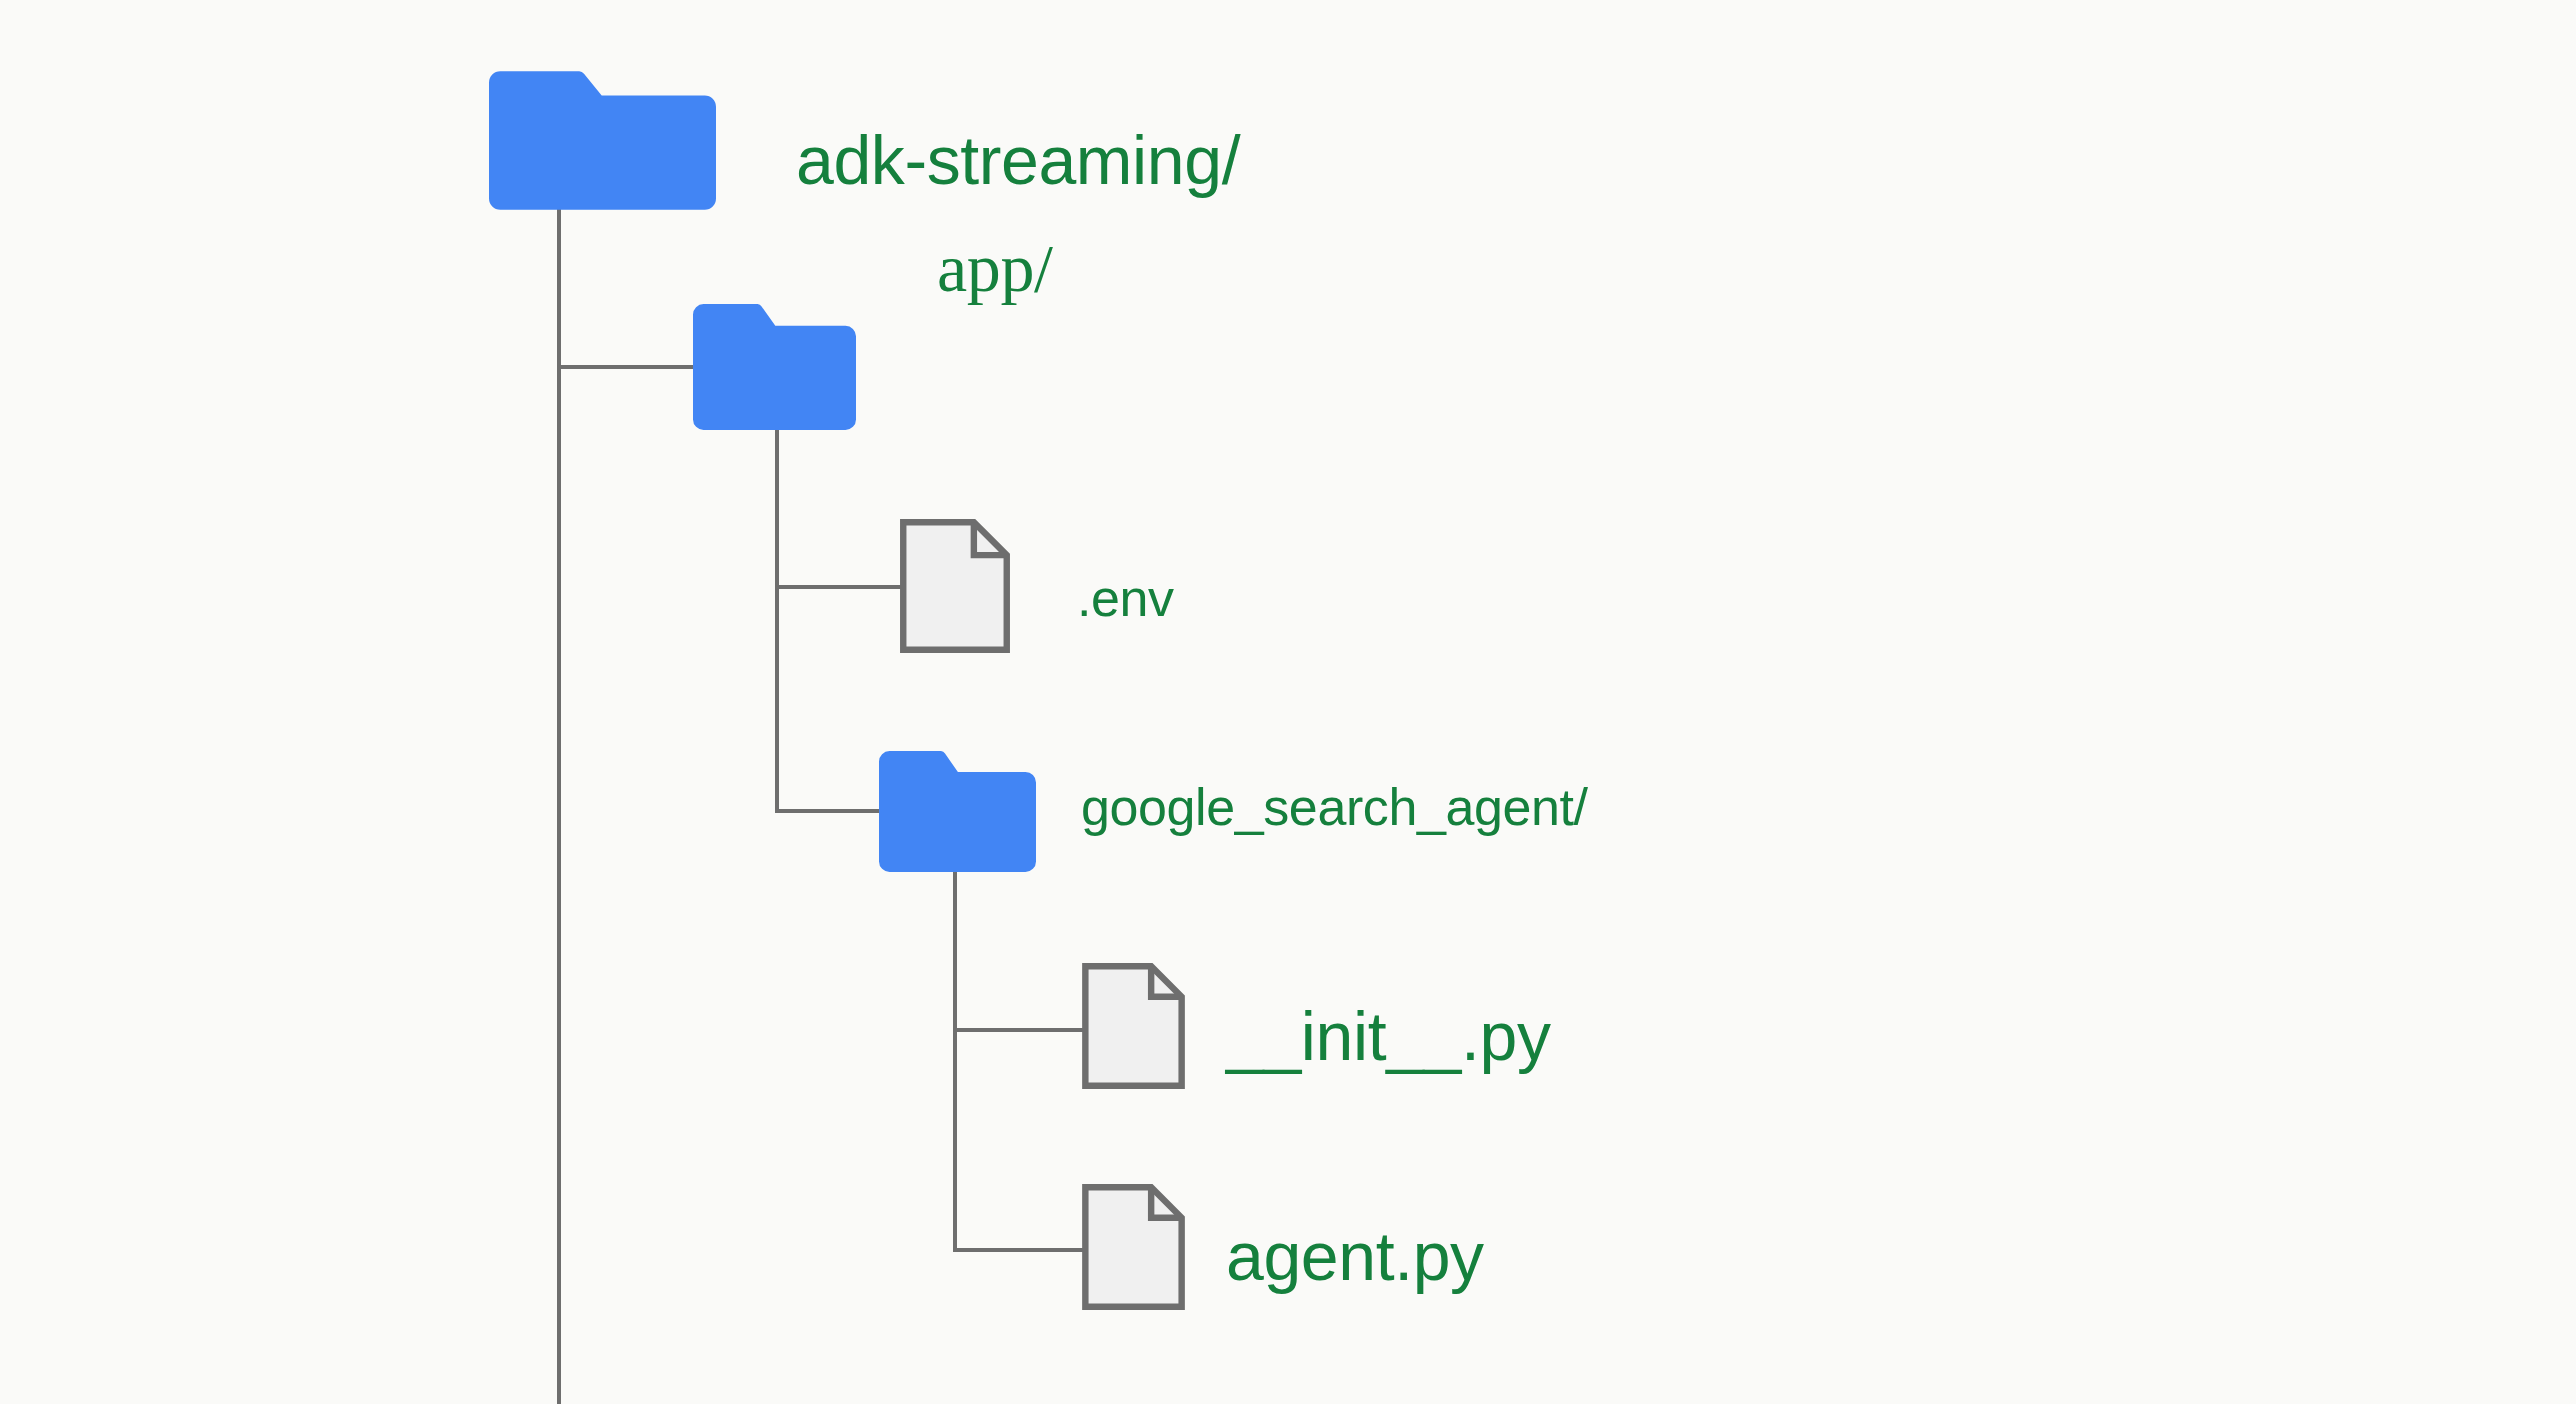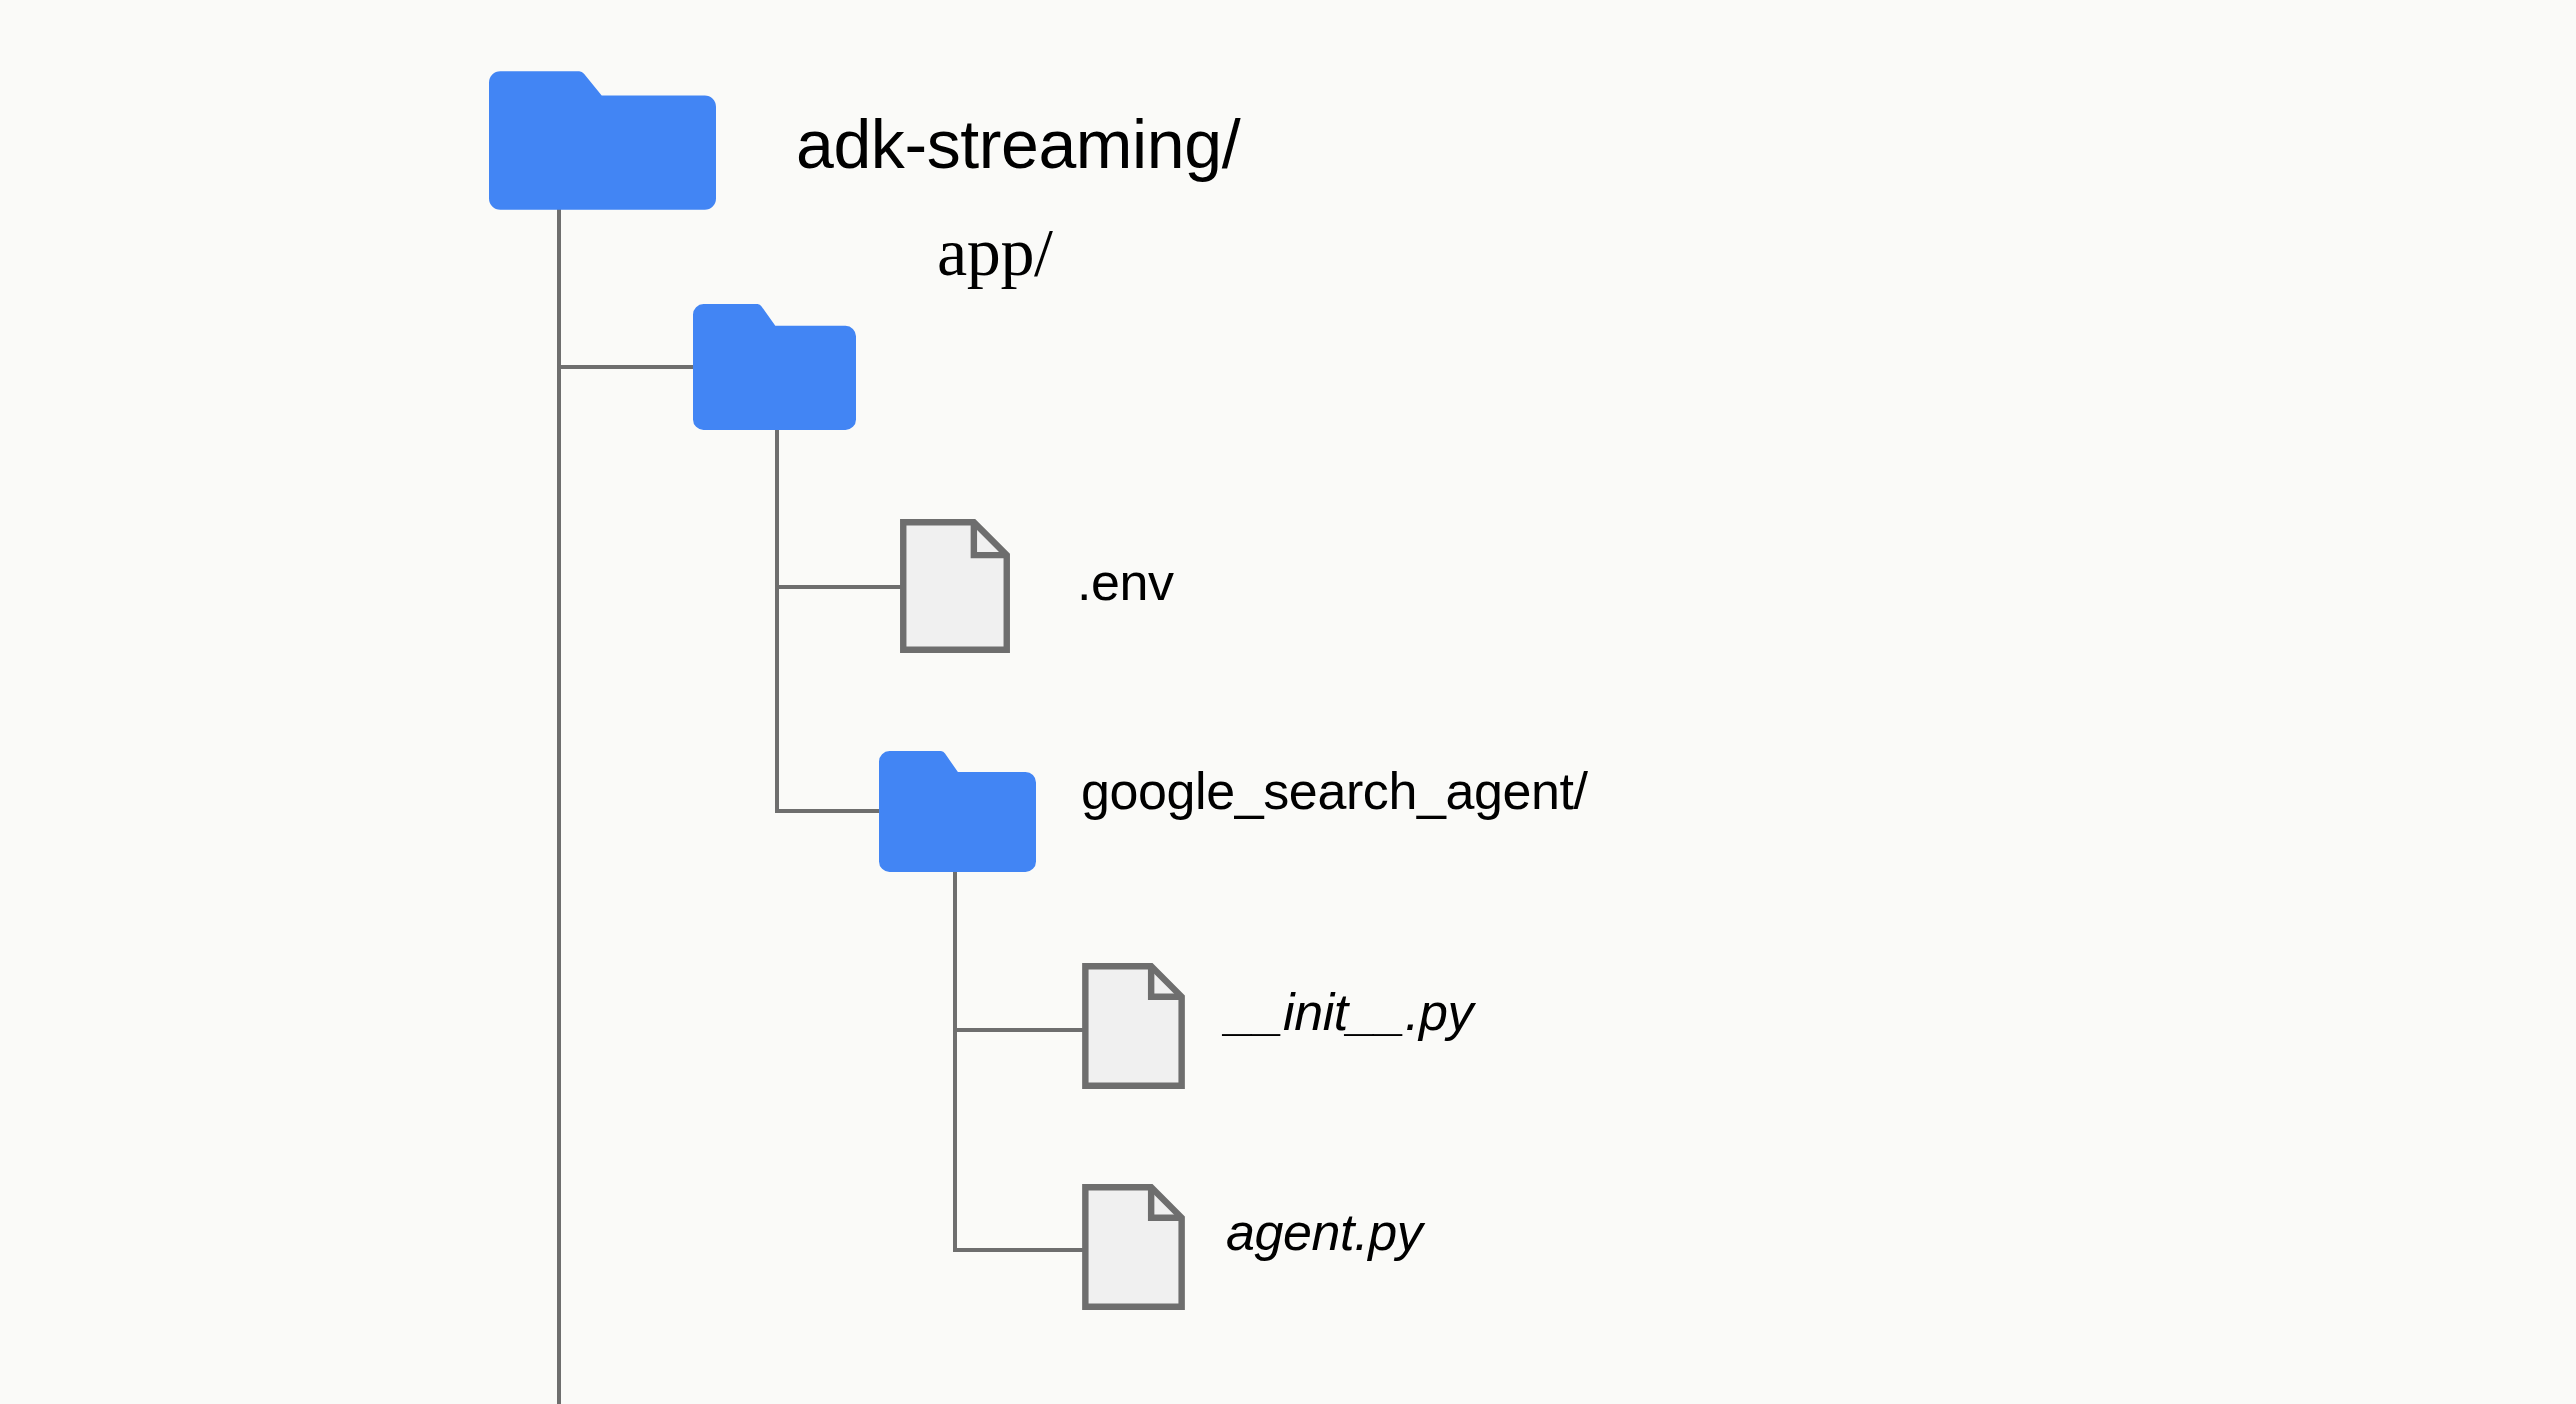--- a/index.html
+++ b/index.html
@@ -35,31 +35,32 @@
   
   .file {
     position: absolute;
     display: block;
   }
   .file svg { display: block; width: 100%; height: 100%; }
 
   
   .label {
     position: absolute;
-    color: #000000;
+    color: #15803d;
     font-family: "Liberation Sans", sans-serif;
     font-weight: 400;
     letter-spacing: -0.4px;
     white-space: nowrap;
     line-height: 1;
+    margin-top: 16px;
   }
   .label.lvl0 { font-size: 68px; }
   .label.lvl1 { font-size: 68px; }
   .label.lvl2 { font-size: 52px; }
-  .label.lvl3 { font-size: 52px; font-style: italic; }
+  .label.lvl3 { font-size: 68px; }
 </style>
 </head>
 <body>
 
 <div id="stage">
 
   <div class="edge v" style="left:557px; top:206px; height:1198px;"></div>
 
   <div class="edge h" style="left:557px; top:365px; width:141px;"></div>
 

